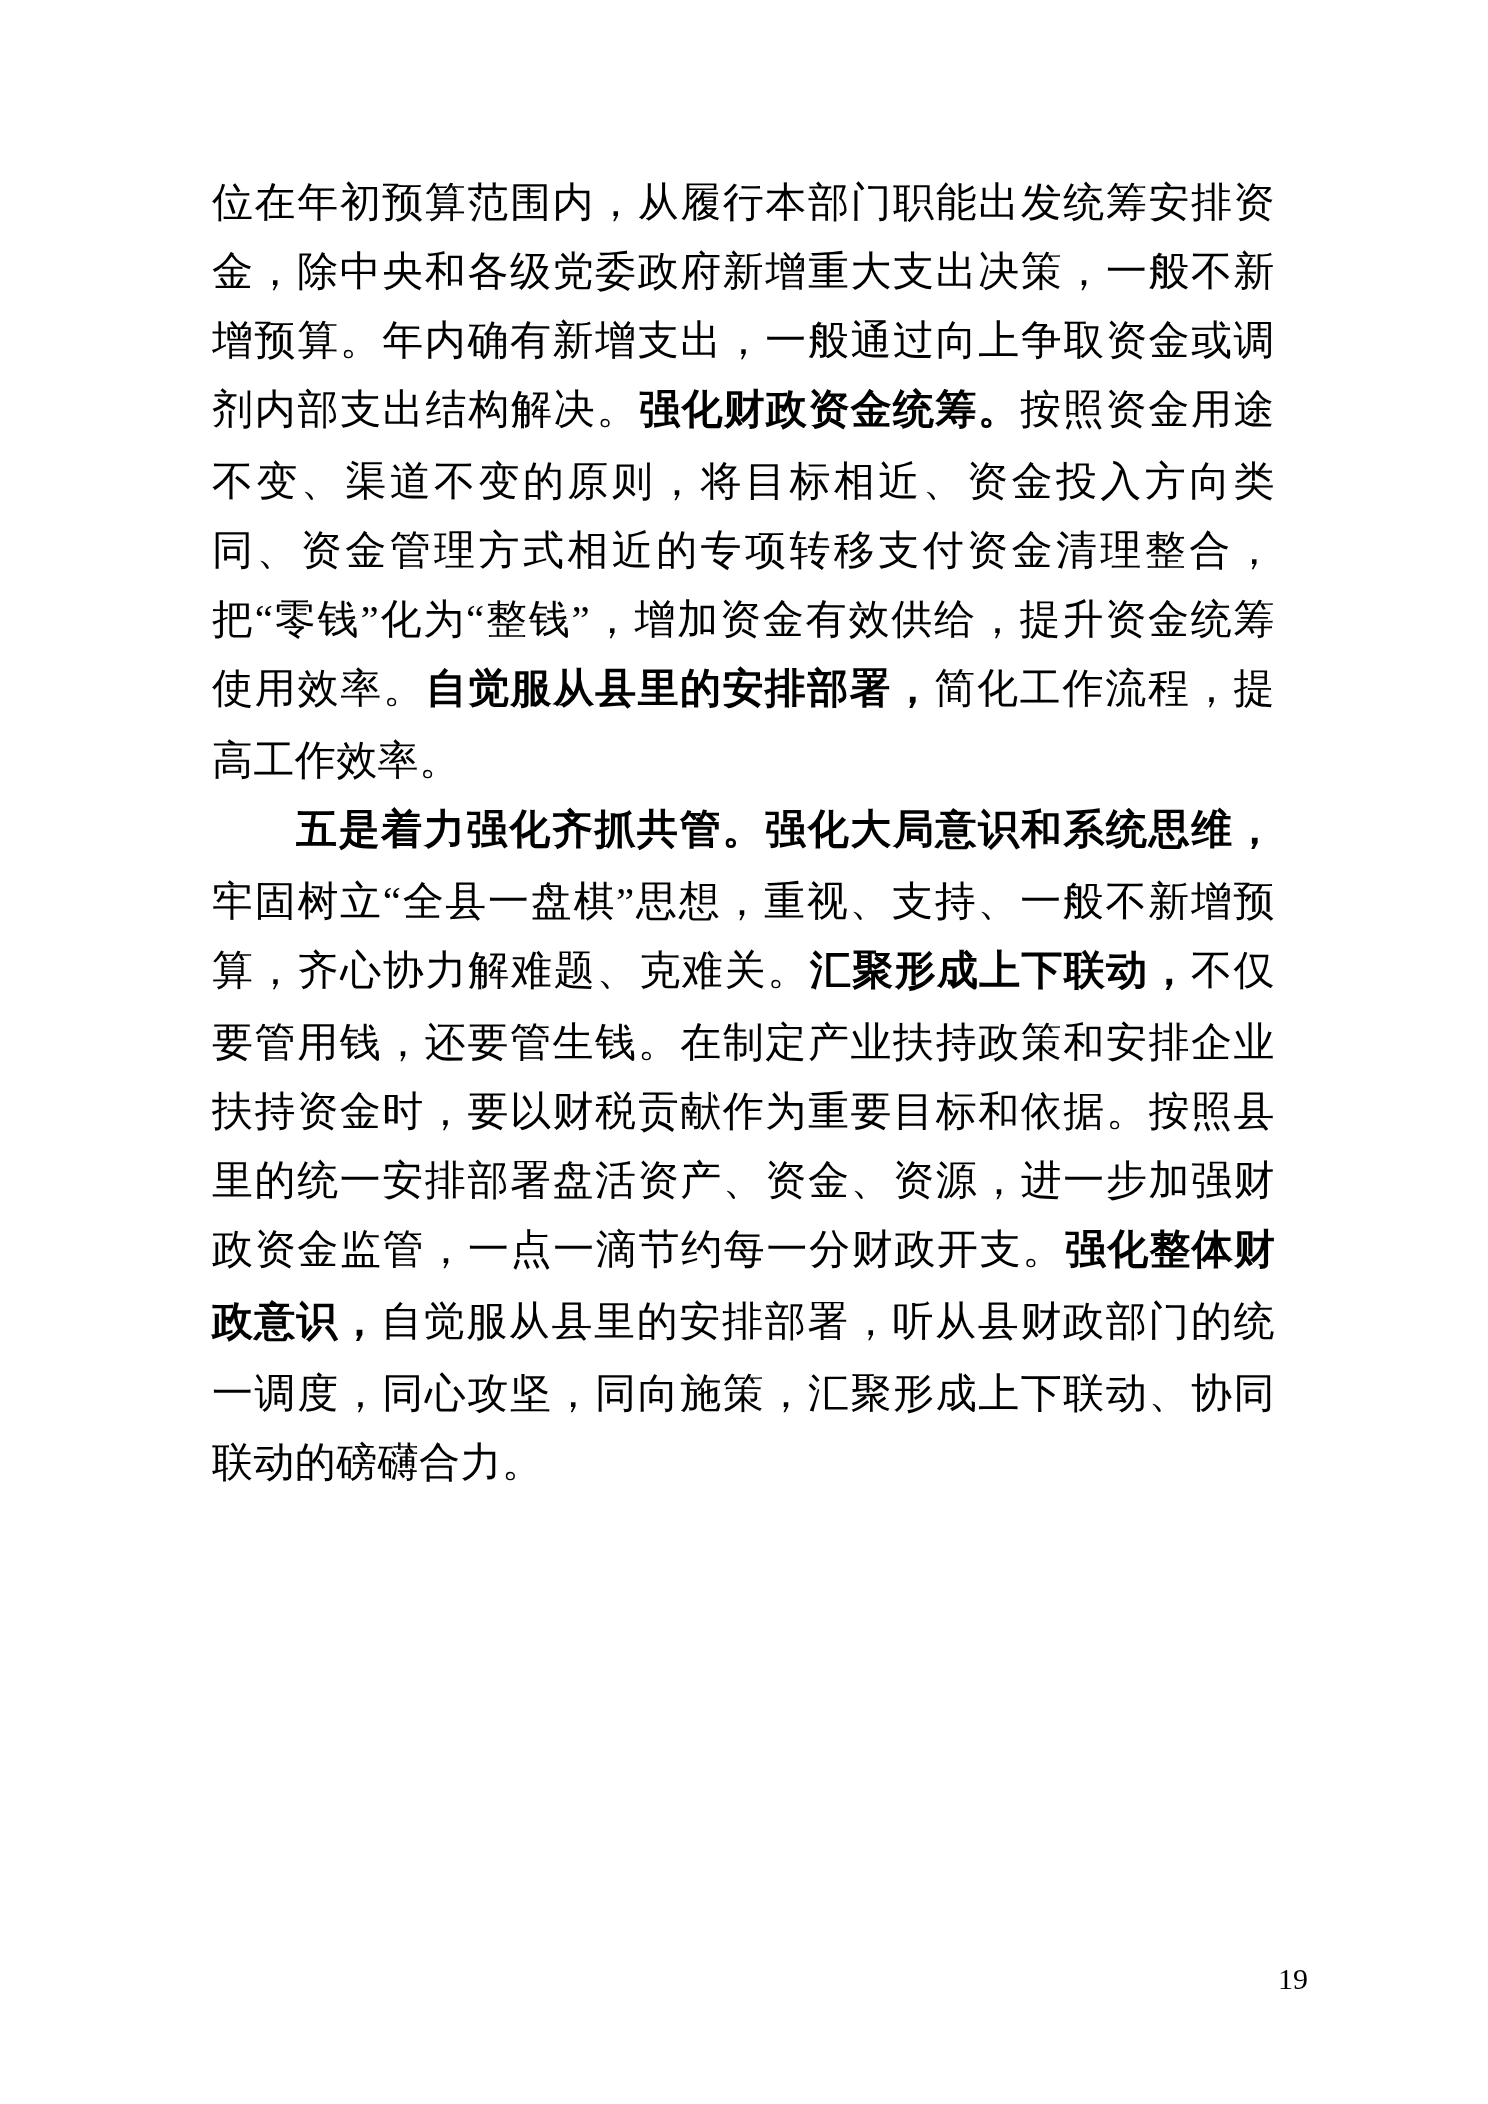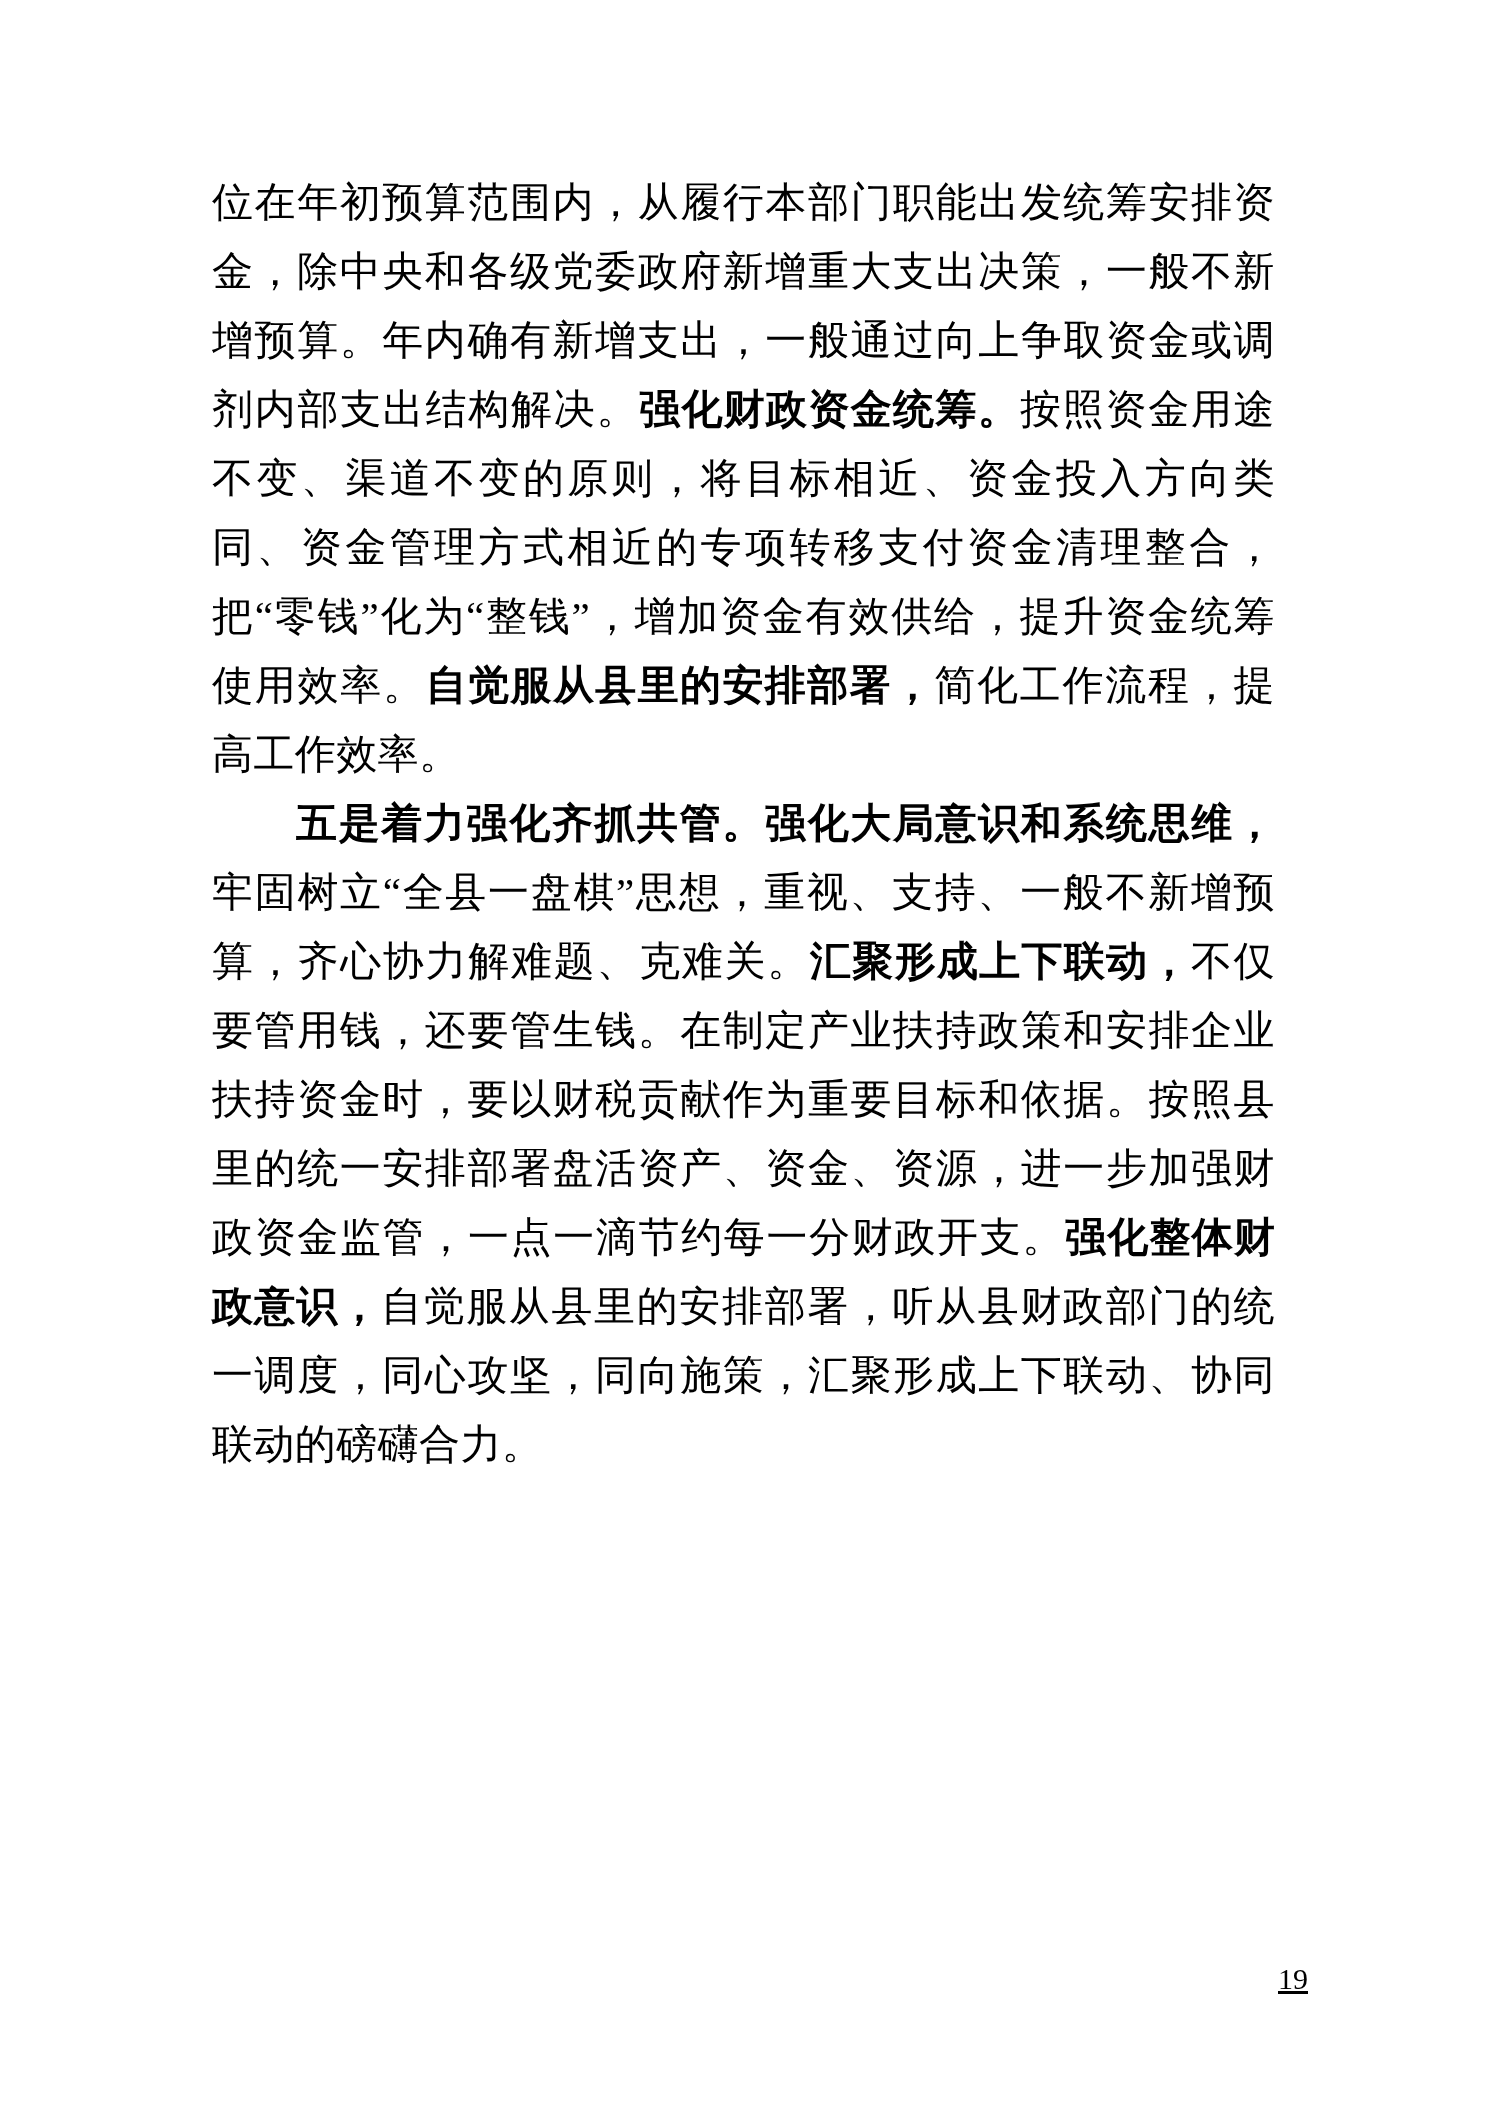--- a/index.html
+++ b/index.html
@@ -36,31 +36,30 @@
     text-justify: inter-ideograph;
     margin: 0 0 0 0;
     letter-spacing: 0.4px;
     font-family: "Liberation Serif", "DejaVu Serif", serif;
   }
   .para.indent {
     text-indent: 84px;
   }
   .bold {
     font-weight: bold;
-    font-family: Liberation Sans, sans-serif;
+    font-family: Liberation Mono, monospace;
     letter-spacing: 0px;
   }
   .page-number {
     position: absolute;
     right: 180px;
     bottom: 108px;
     font-size: 30px;
     font-family: "Liberation Serif", "DejaVu Serif", serif;
     color: #000000;
-    text-decoration: underline;
   }
 </style>
 </head>
 <body>
 
 <div class="page">
   <div class="content" id="body-container">
       <p class="para"><span>位在年初预算范围内，从履行本部门职能出发统筹安排资金，除中央和各级党委政府新增重大支出决策，一般不新增预算。年内确有新增支出，一般通过向上争取资金或调剂内部支出结构解决。</span><span class="bold">强化财政资金统筹。</span><span>按照资金用途不变、渠道不变的原则，将目标相近、资金投入方向类同、资金管理方式相近的专项转移支付资金清理整合，把“零钱”化为“整钱”，增加资金有效供给，提升资金统筹使用效率。</span><span class="bold">自觉服从县里的安排部署，</span><span>简化工作流程，提高工作效率。</span></p>
       <p class="para indent"><span class="bold">五是着力强化齐抓共管。强化大局意识和系统思维，</span><span>牢固树立“全县一盘棋”思想，重视、支持、一般不新增预算，齐心协力解难题、克难关。</span><span class="bold">汇聚形成上下联动，</span><span>不仅要管用钱，还要管生钱。在制定产业扶持政策和安排企业扶持资金时，要以财税贡献作为重要目标和依据。按照县里的统一安排部署盘活资产、资金、资源，进一步加强财政资金监管，一点一滴节约每一分财政开支。</span><span class="bold">强化整体财政意识，</span><span>自觉服从县里的安排部署，听从县财政部门的统一调度，同心攻坚，同向施策，汇聚形成上下联动、协同联动的磅礴合力。</span></p>
     </div>

